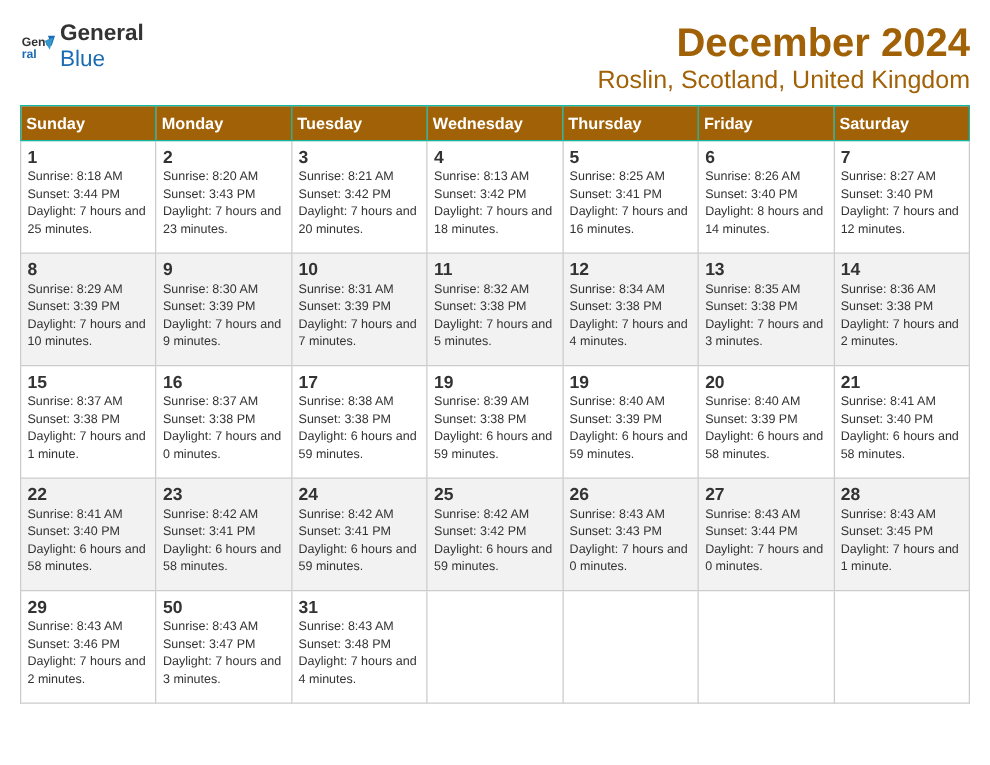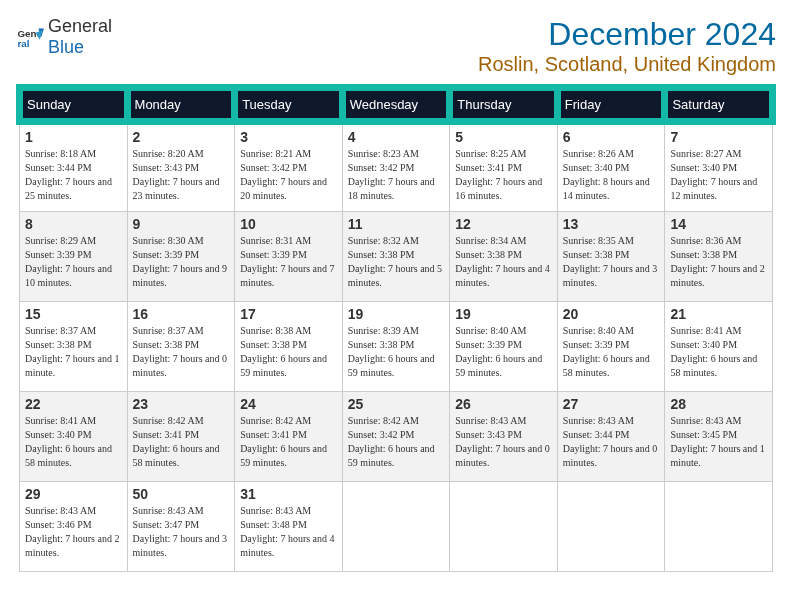--- a/index.html
+++ b/index.html
@@ -23,61 +23,60 @@
     }
     .logo-icon {
       width: 28px;
       height: 28px;
     }
     .title-section {
       text-align: right;
     }
     .calendar-title {
       font-size: 32px;
-      font-weight: normal;
-      color: #0369a1;
+      font-weight: bold;
+      color: #a16207;
     }
     .calendar-subtitle {
       font-size: 20px;
       color: #a16207;
     }
     .calendar-table {
       width: 100%;
       border-collapse: collapse;
       table-layout: fixed;
     }
     .calendar-table th {
-      background-color: #0f172a;
+      background-color: #a16207;
       color: #fff;
       font-size: 13px;
-      font-weight: normal;
+      font-weight: bold;
       padding: 6px 4px;
       text-align: left;
-      border: 7px solid #14b8a6;
+      border: 1px solid #14b8a6;
     }
     .calendar-table td {
       border: 1px solid #ccc;
       padding: 4px 5px;
       vertical-align: top;
       font-size: 10.5px;
       color: #333;
       min-height: 80px;
       height: 90px;
     }
     .day-num {
       font-size: 14px;
       font-weight: bold;
       display: block;
       margin-bottom: 2px;
     }
     .day-info {
       font-size: 10px;
       line-height: 1.4;
       color: #333;
-      font-family: Liberation Serif, serif;
     }
     .empty-cell {
       background: #f9f9f9;
     }
     tr:nth-child(even) td {
       background-color: #f2f2f2;
     }
     tr:nth-child(odd) td {
       background-color: #ffffff;
     }
@@ -88,21 +87,21 @@
 <div class="header-section">
   <div class="logo">
     <svg class="logo-icon" viewBox="0 0 40 40">
       <text x="2" y="20" font-size="14" font-weight="bold" fill="#333">Gene</text>
       <text x="2" y="34" font-size="14" font-weight="bold" fill="#1a6bb5">ral</text>
       <polygon points="32,8 40,8 36,20" fill="#1a6bb5"></polygon>
       <polygon points="28,14 38,10 34,24" fill="#3399cc"></polygon>
     </svg>
     <div>
       <div>
-        <span style="font-size:18px;font-weight:normal;color:#333;">General</span><br>
+        <span style="font-size:18px;font-weight:bold;color:#333;">General</span><br>
         <span style="font-size:18px;font-weight:normal;color:#1a6bb5;">Blue</span>
       </div>
     </div>
   </div>
   <div class="title-section">
     <div class="calendar-title">December 2024</div>
     <div class="calendar-subtitle">Roslin, Scotland, United Kingdom</div>
   </div>
 </div>
 
@@ -140,21 +139,21 @@
           <span class="day-num">3</span>
           <div class="day-info">
             <span>Sunrise: 8:21 AM</span><br>
             <span>Sunset: 3:42 PM</span><br>
             <span>Daylight: 7 hours and 20 minutes.</span>
           </div>
         </td>
         <td>
           <span class="day-num">4</span>
           <div class="day-info">
-            <span>Sunrise: 8:23 AM</span><br>
+            <span>Sunrise: 8:13 AM</span><br>
             <span>Sunset: 3:42 PM</span><br>
             <span>Daylight: 7 hours and 18 minutes.</span>
           </div>
         </td>
         <td>
           <span class="day-num">5</span>
           <div class="day-info">
             <span>Sunrise: 8:25 AM</span><br>
             <span>Sunset: 3:41 PM</span><br>
             <span>Daylight: 7 hours and 16 minutes.</span>

